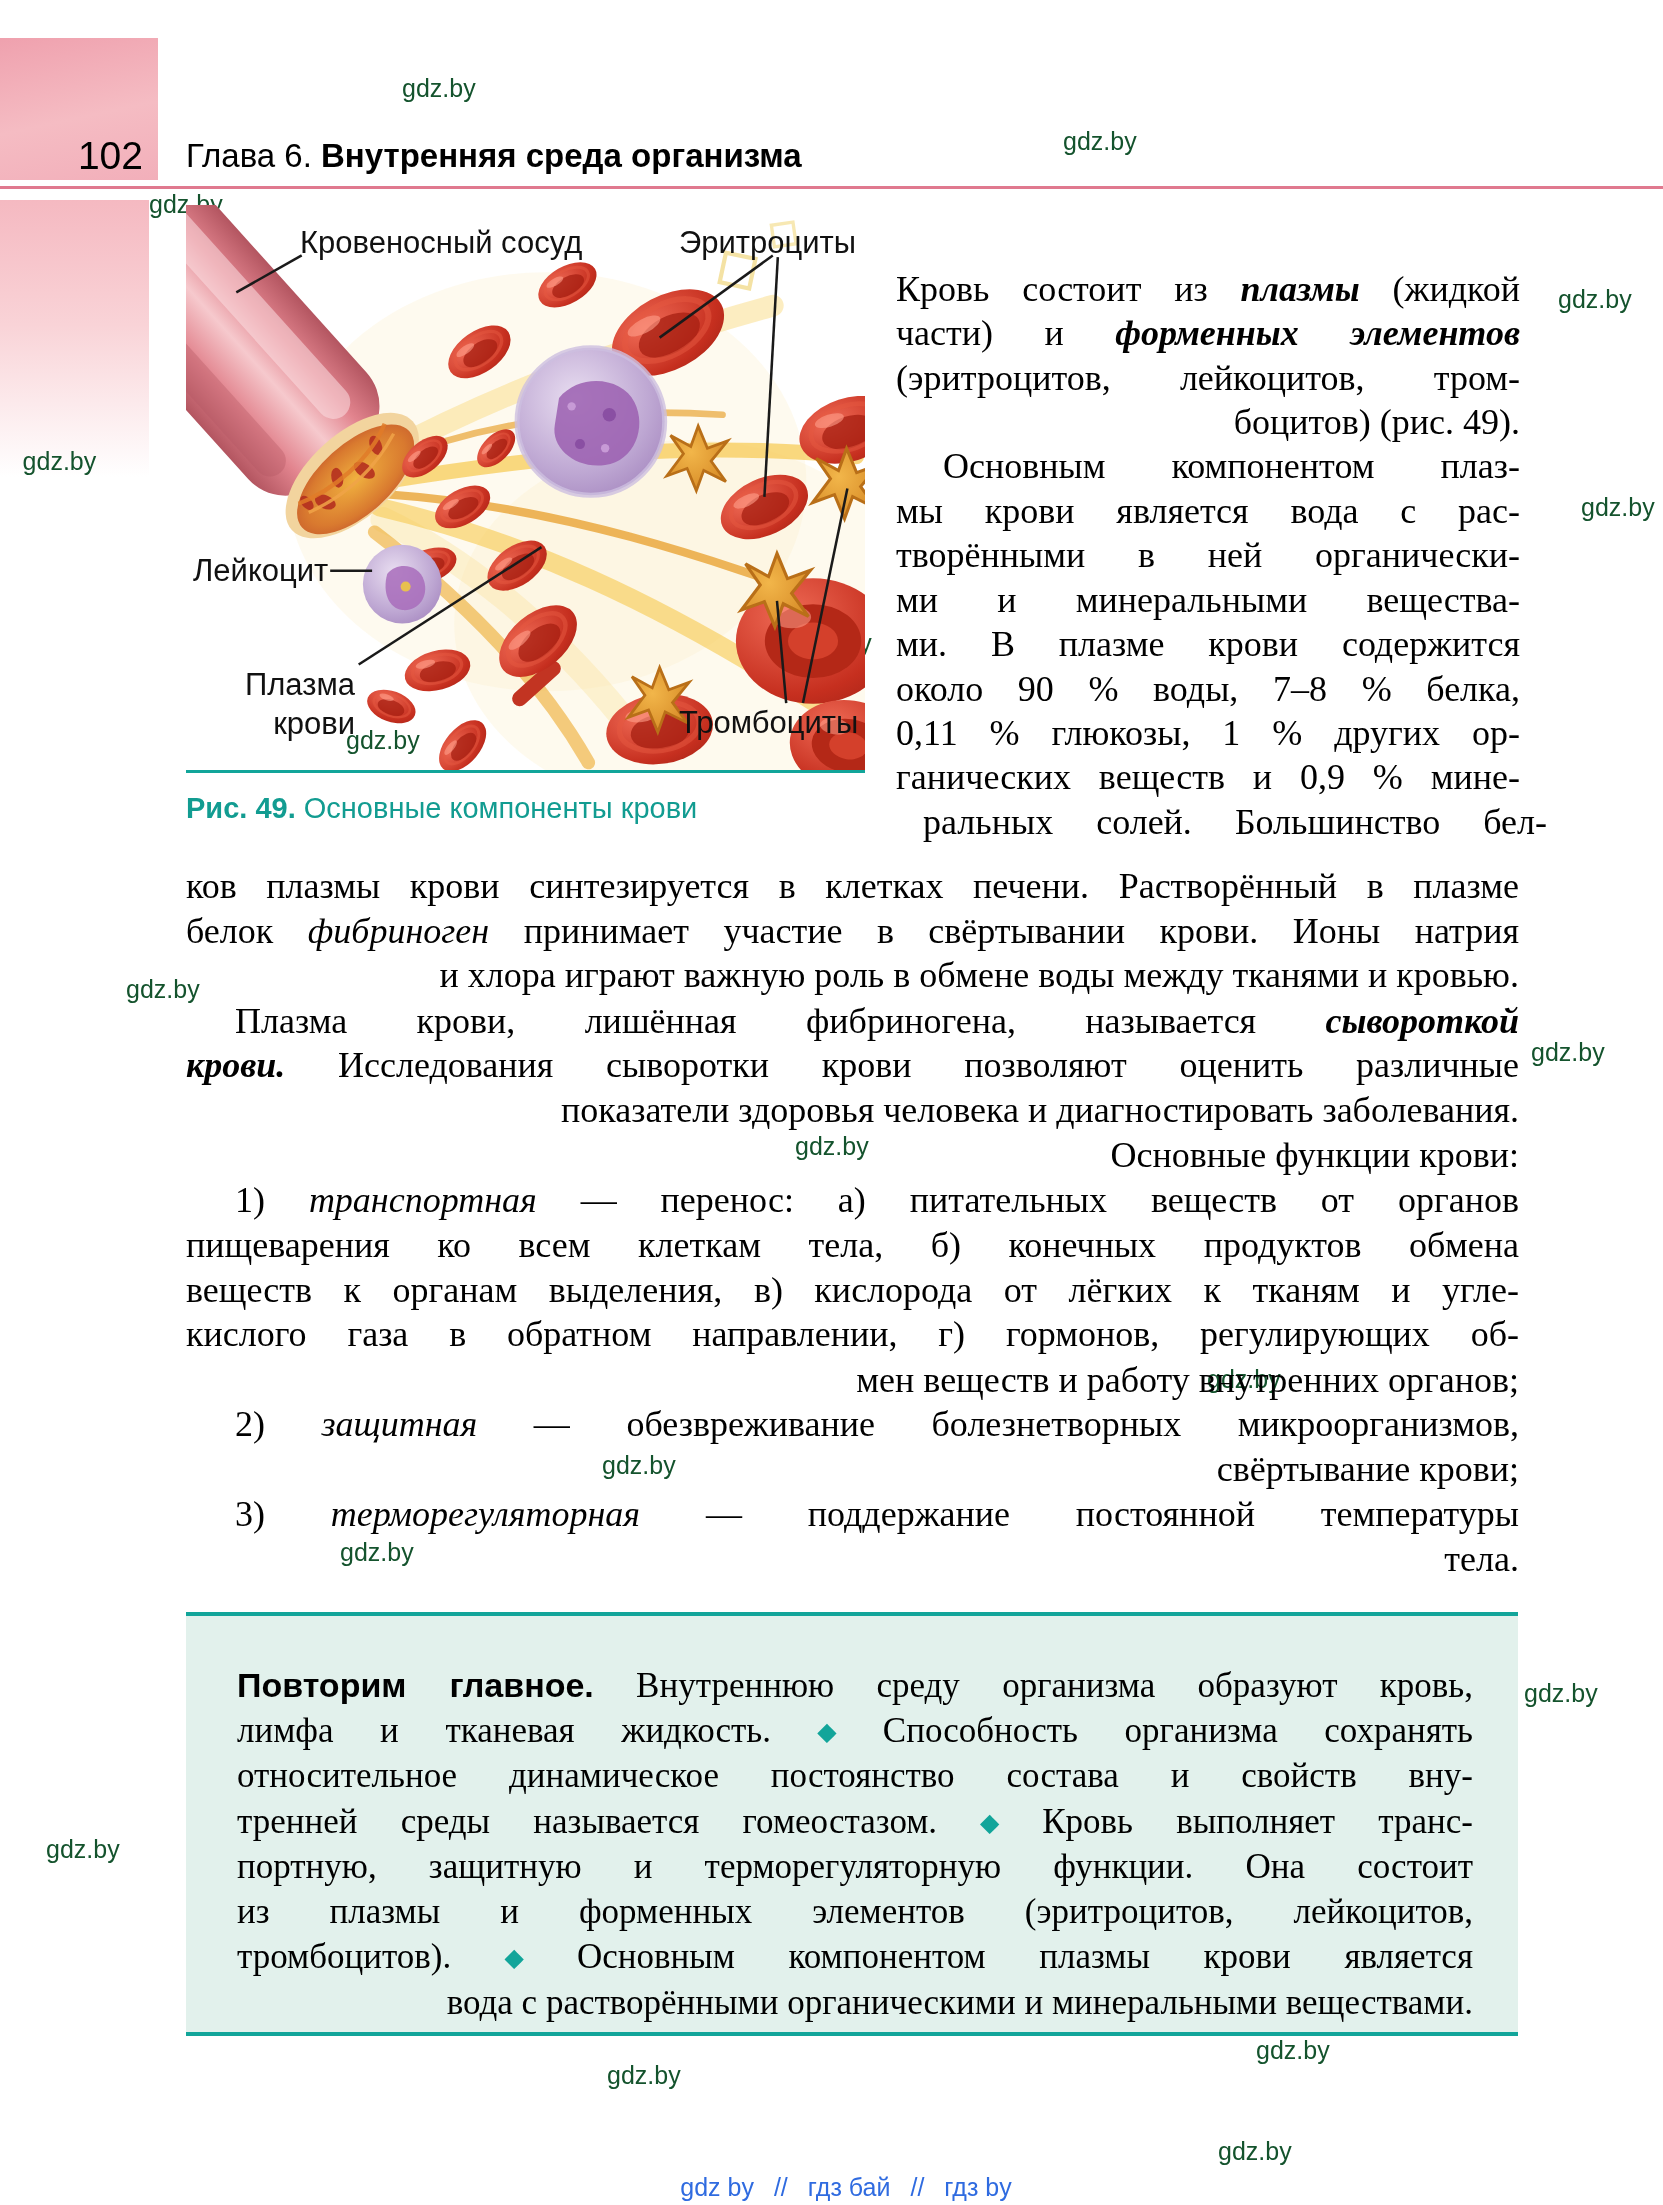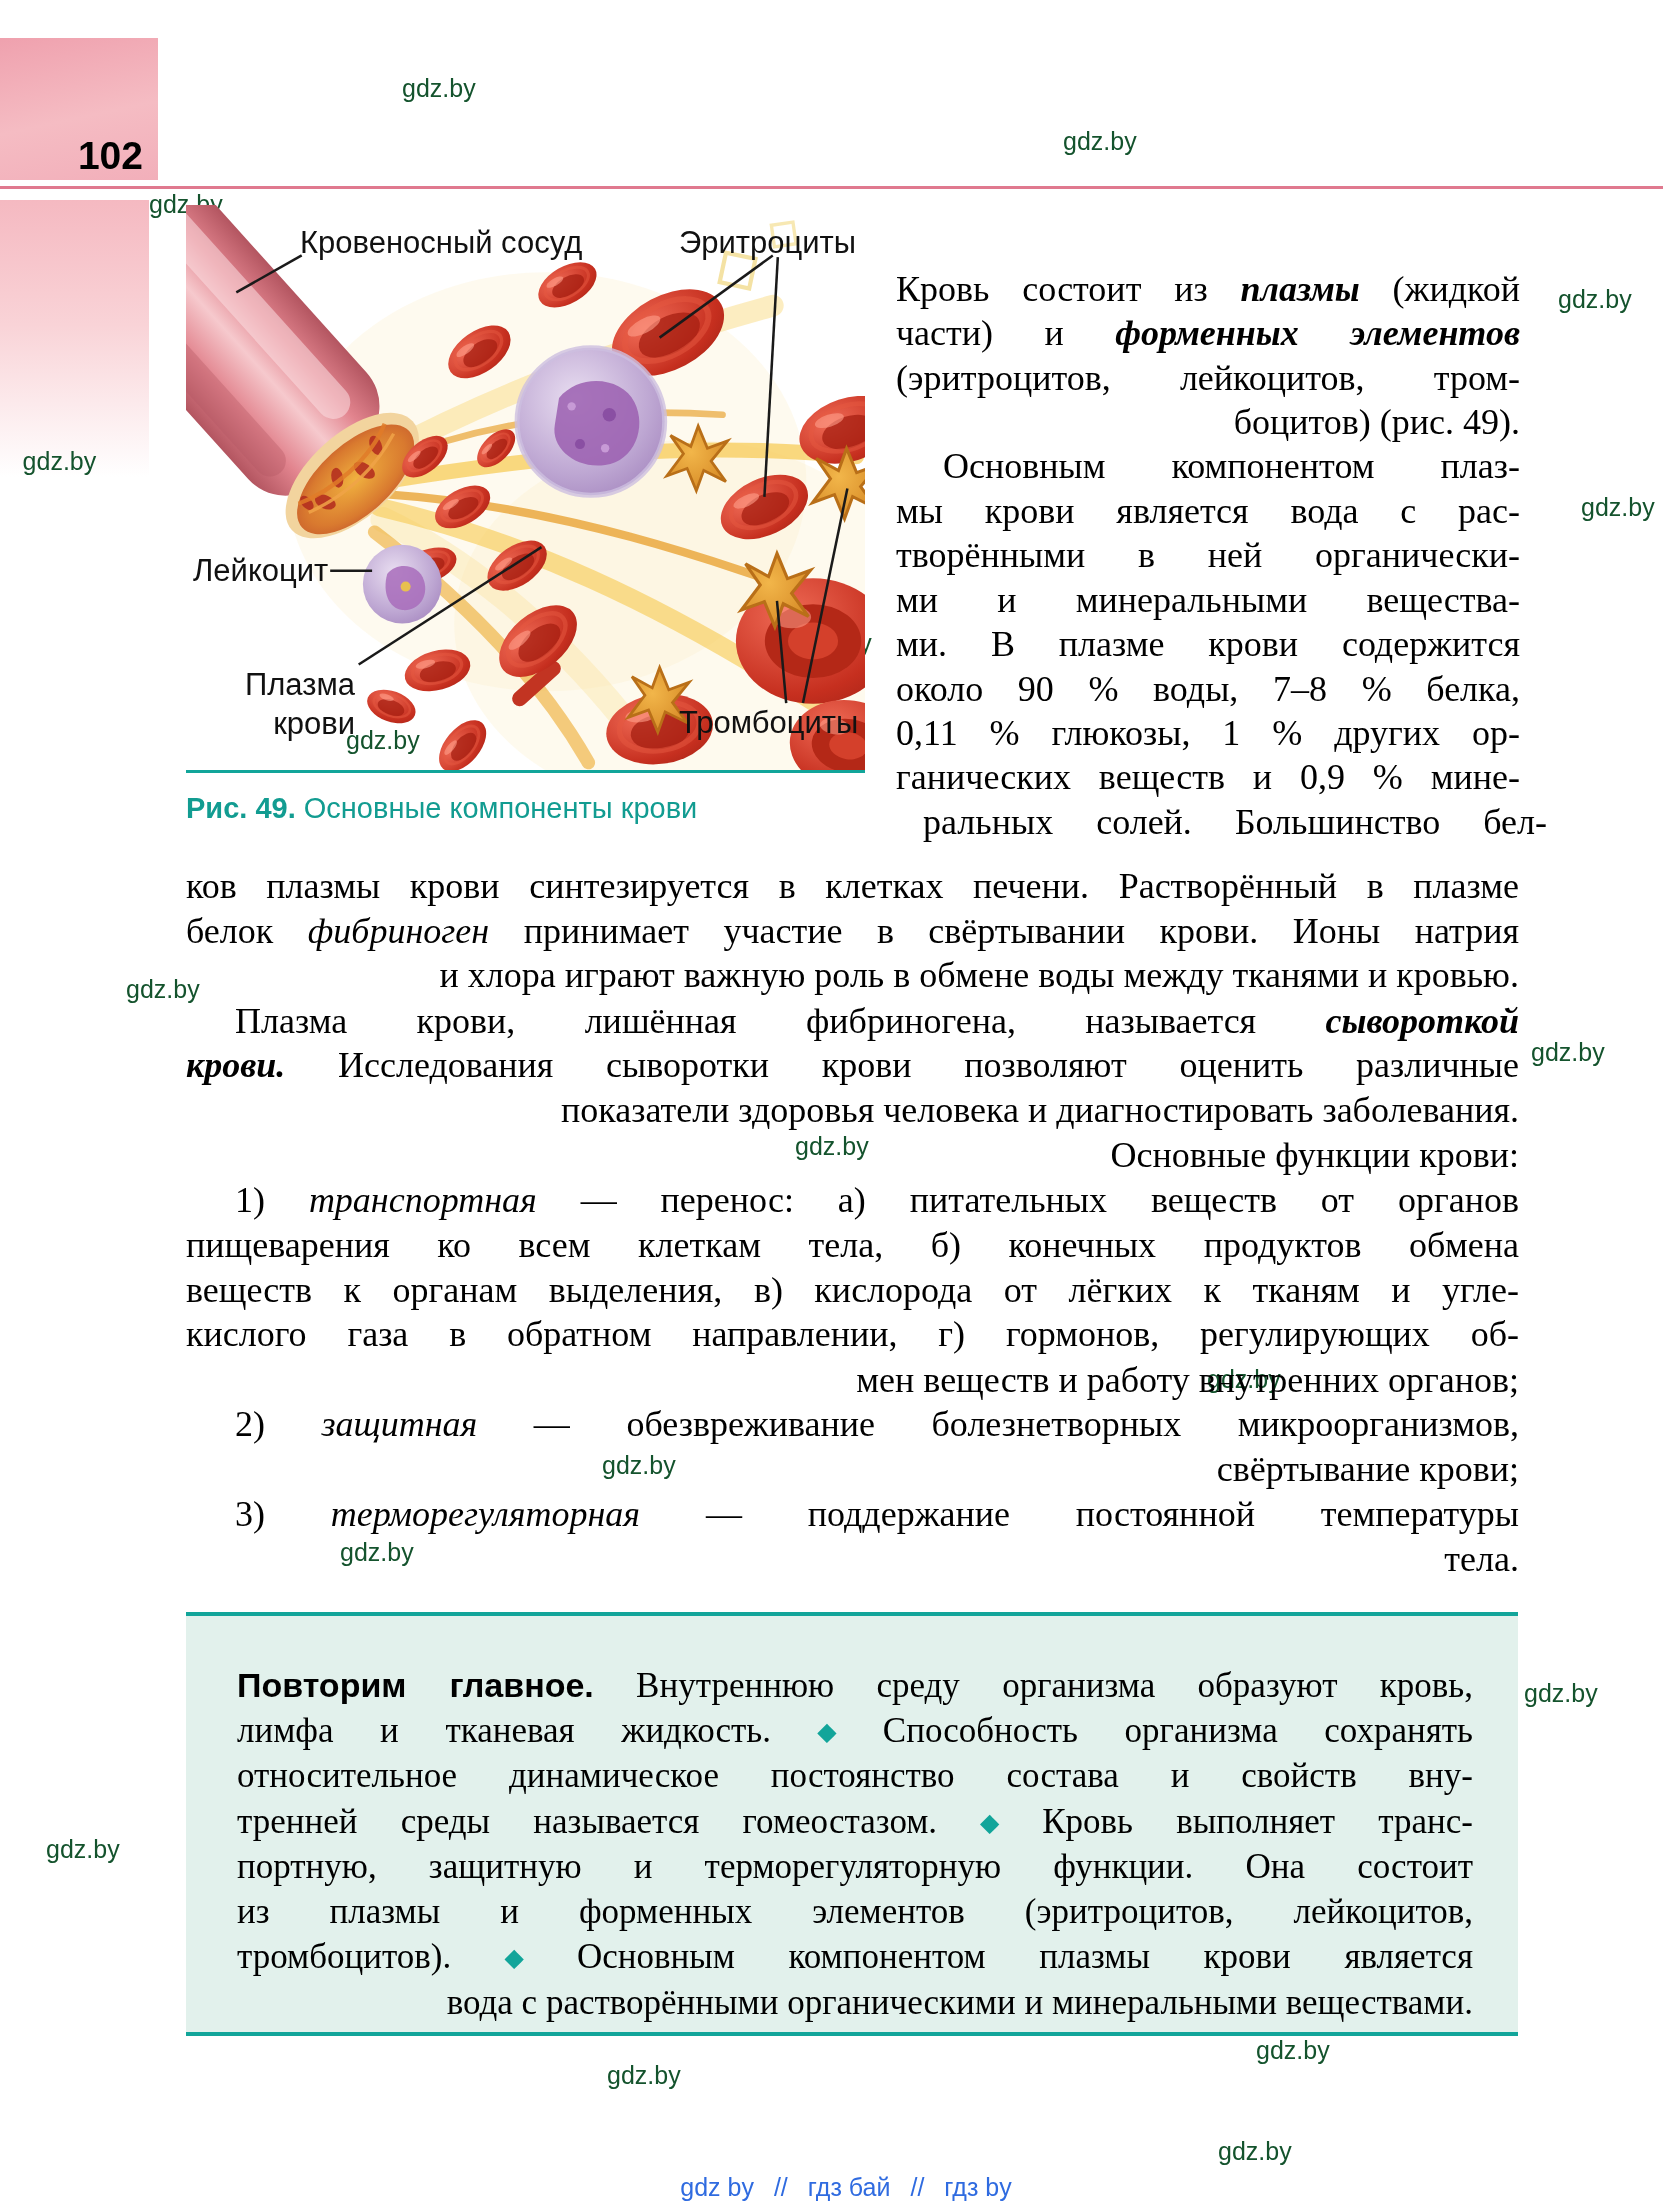--- a/index.html
+++ b/index.html
@@ -5,21 +5,21 @@
   html,body{margin:0;padding:0;background:#888;}
   .page{position:relative;width:1664px;height:2205px;background:#ffffff;overflow:hidden;
         font-family:"Liberation Sans","DejaVu Sans",sans-serif;color:#000;}
 
   
   .promo{position:absolute;left:0;right:0;top:6.7px;text-align:center;font-size:24px;
          color:#1fd41f;letter-spacing:0.4px;}
   .pinkbox{position:absolute;left:0;top:38px;width:158px;height:142px;
            background:linear-gradient(168deg,#efa1ae 0%,#f5bcc3 55%,#f2afba 100%);}
   .pagenum{position:absolute;left:0;top:134px;width:143px;text-align:right;
-           font-size:39px;font-weight:bold;}
+           font-size:39px;font-weight:normal;}
   .chapline{position:absolute;left:186px;top:137px;font-size:33px;white-space:nowrap;}
   .chapline b{font-weight:bold;}
   .pinkhr{position:absolute;left:0;top:186px;width:1664px;height:3.4px;background:#e0798f;}
   .leftstrip{position:absolute;left:0;top:200px;width:149px;height:277px;
              background:linear-gradient(180deg,#f5b9c1 0%,#f9d3d7 45%,rgba(255,255,255,0) 100%);}
 
   
   .wm{position:absolute;font-size:25px;color:#14532d;white-space:nowrap;}
 
   
@@ -59,20 +59,21 @@
   .footer span{margin:0 10px;}
 </style>
 </head>
 <body>
 
 <div class="page">
 
 
   <div class="pinkbox"></div>
   <div class="pagenum">102</div>
+  <div class="chapline"><span>Глава 6. </span><b>Внутренняя среда организма</b></div>
   <div class="pinkhr"></div>
   <div class="leftstrip"></div>
 
   <div id="wm-layer">
       <span class="wm" style="left: 402px; top: 74px;">gdz.by</span>
       <span class="wm" style="left: 1063px; top: 127px;">gdz.by</span>
       <span class="wm" style="left: 149px; top: 190px;">gdz.by</span>
       <span class="wm" style="left: 22.6px; top: 447px;">gdz.by</span>
       <span class="wm" style="left: 1558px; top: 285px;">gdz.by</span>
       <span class="wm" style="left: 1581px; top: 493px;">gdz.by</span>

